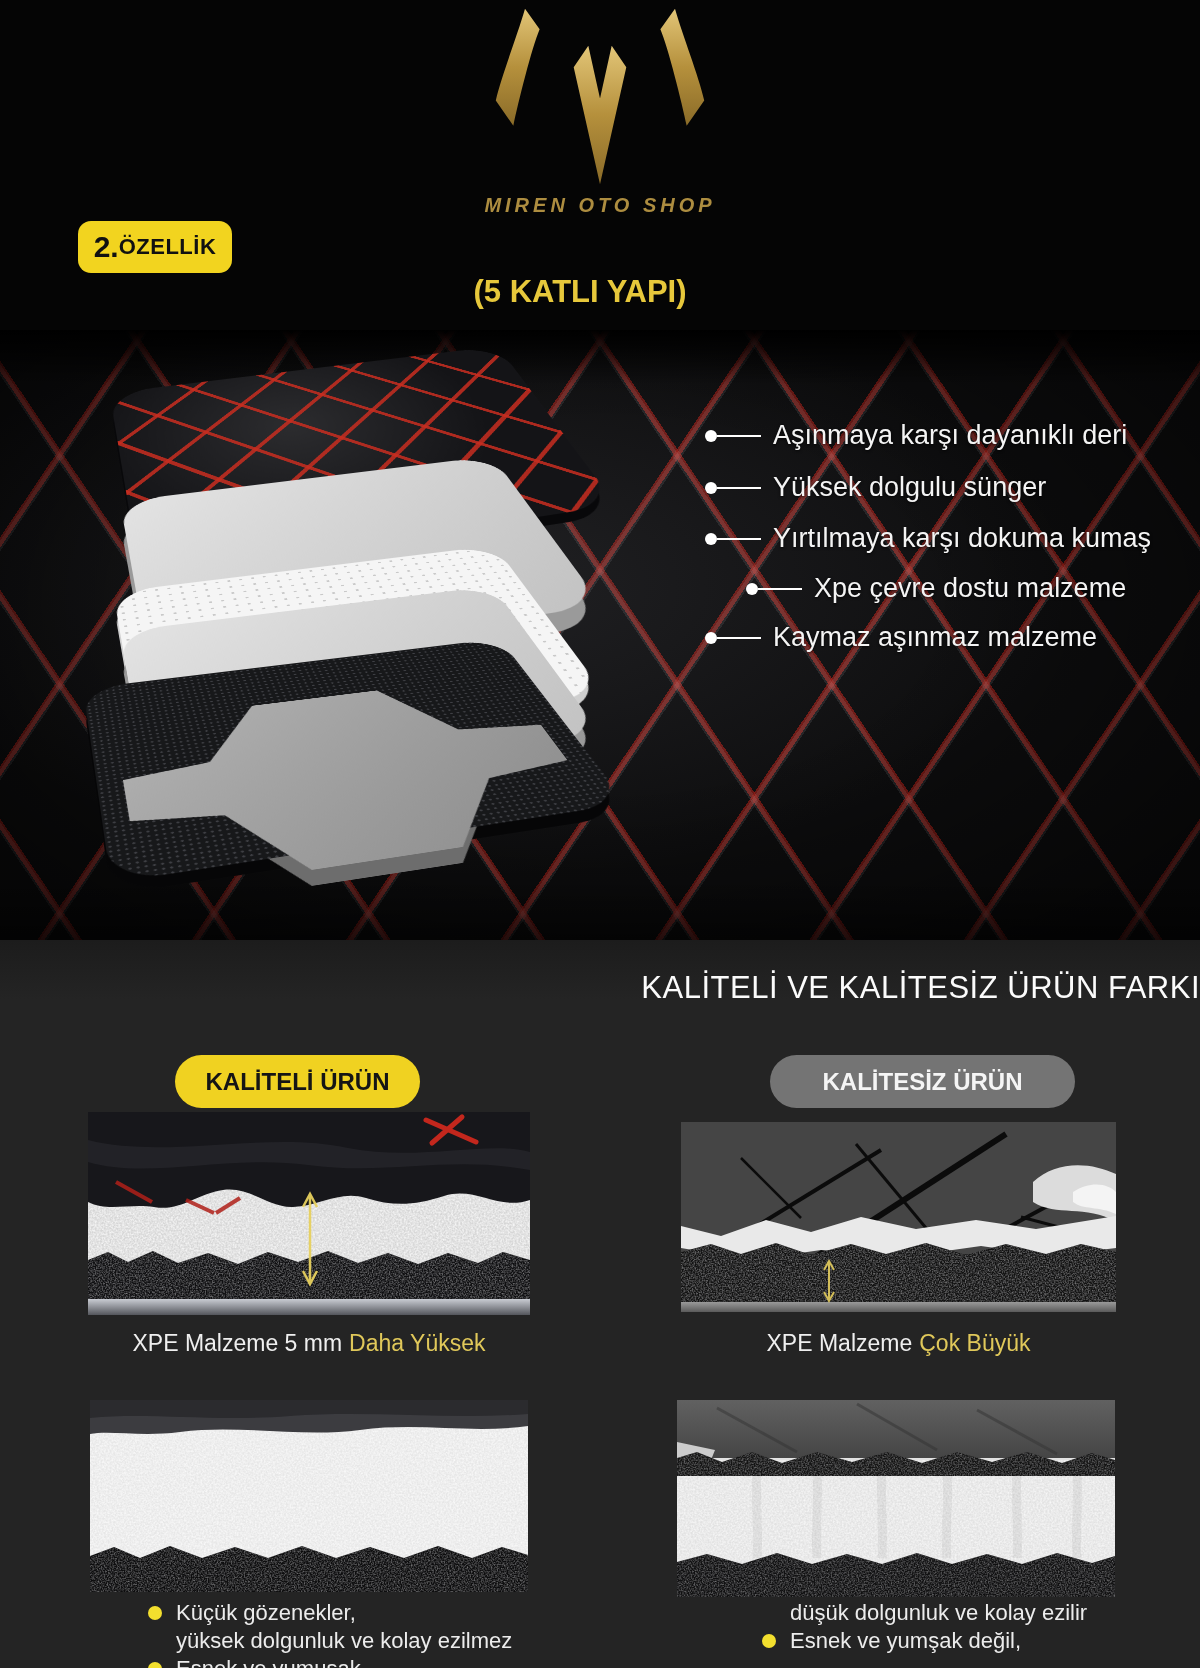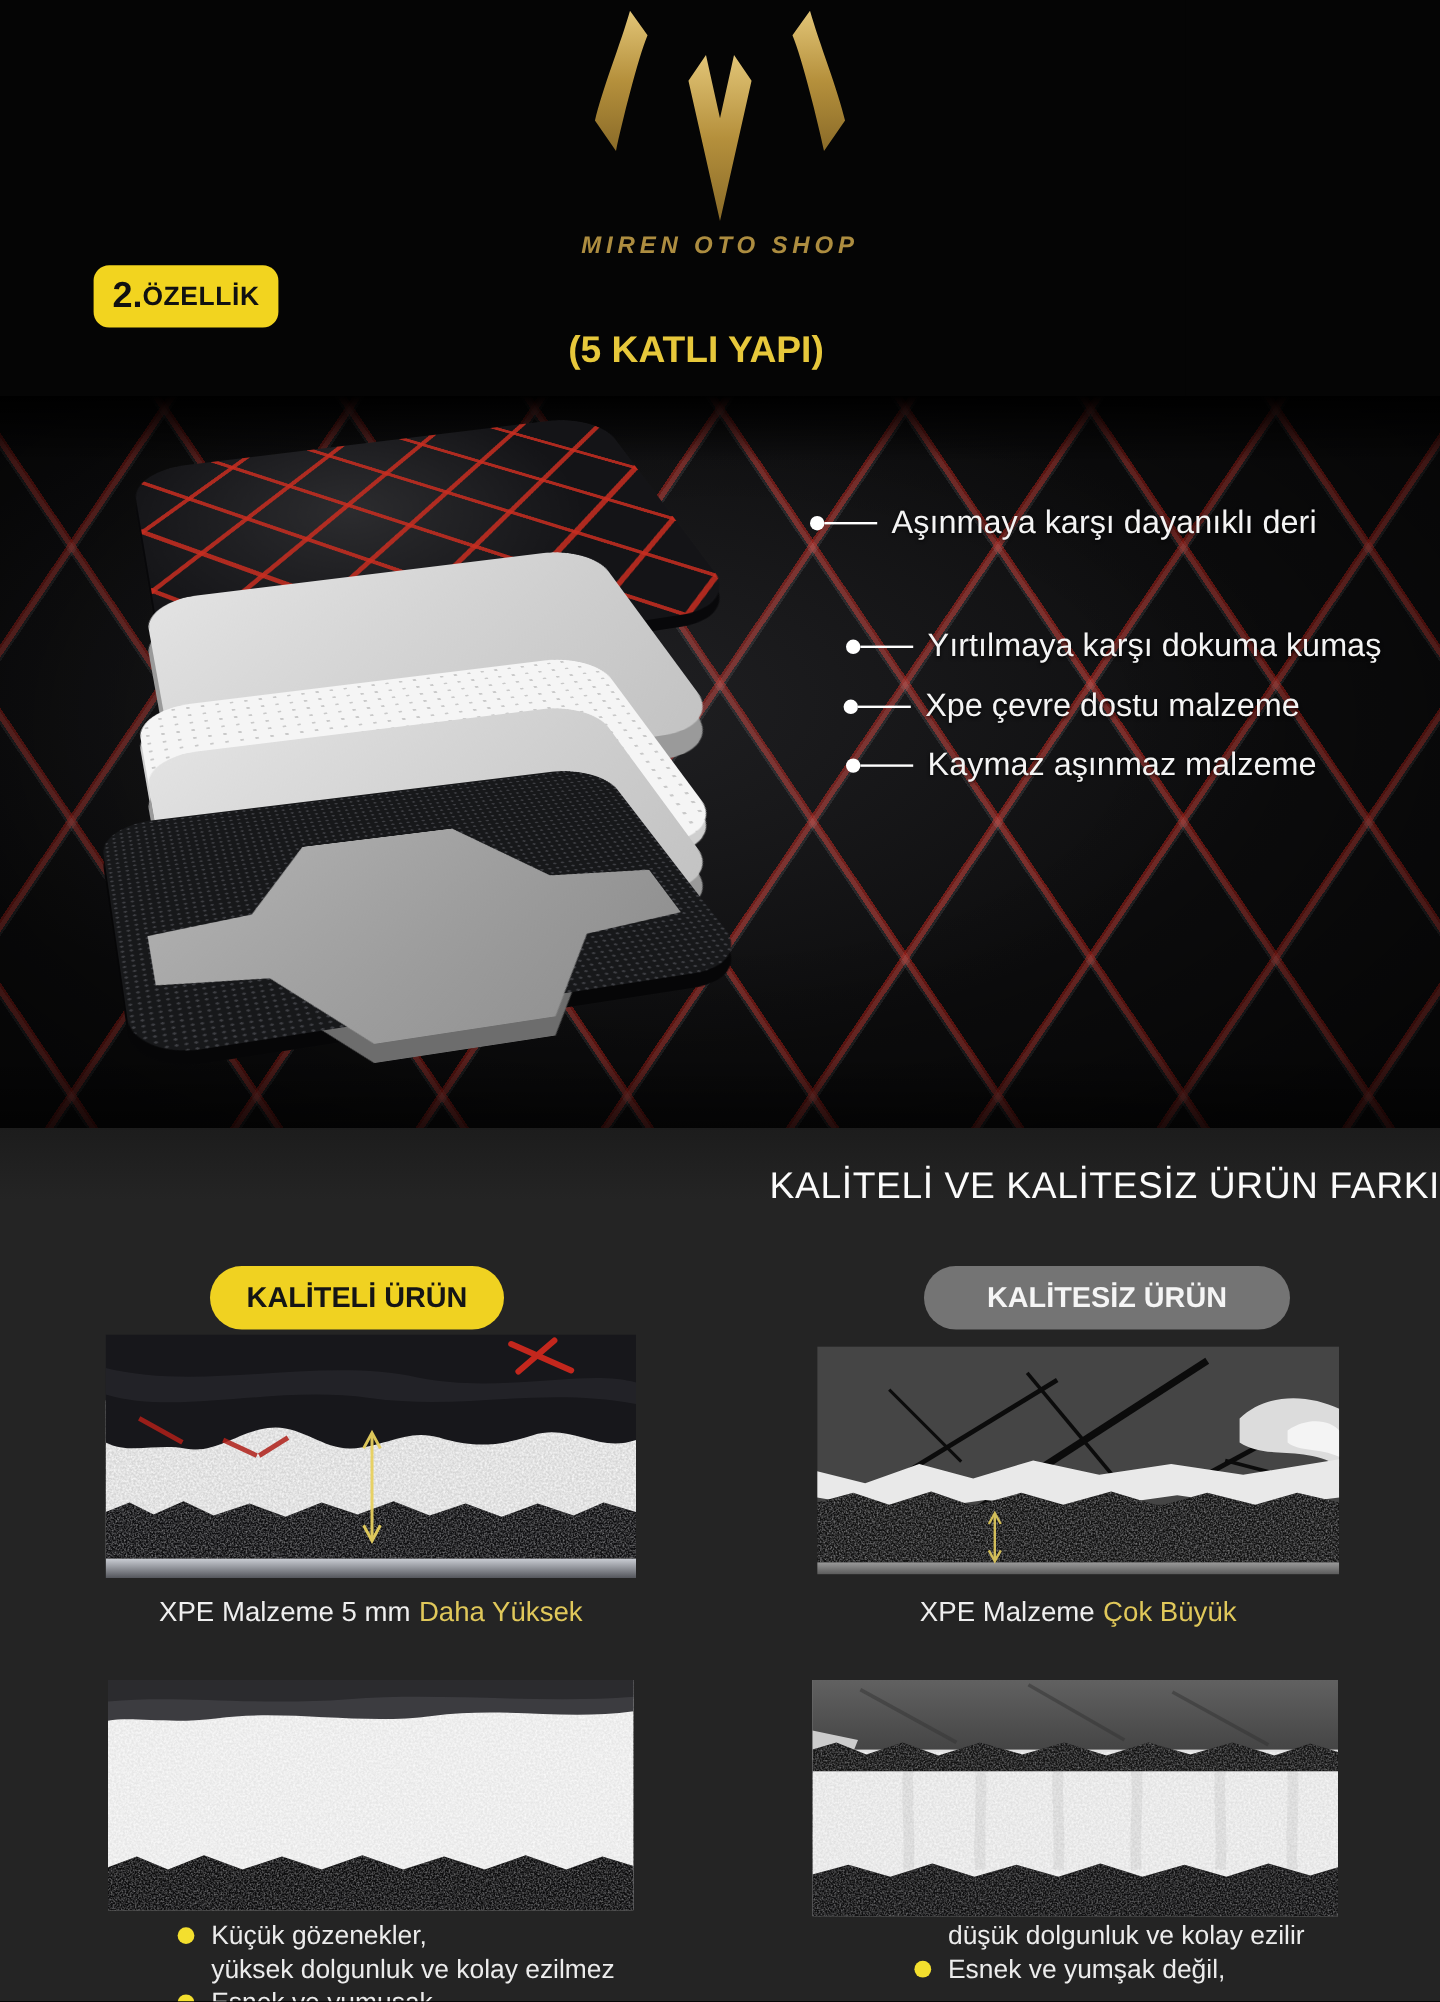--- a/index.html
+++ b/index.html
@@ -166,31 +166,36 @@
       <div class="layer l-mesh">
           <div class="edge"></div>
           <div class="face"></div>
         </div>
       <div class="layer l-base">
           <div class="edge"></div>
           <div class="face"></div>
         </div>
     </div>
 
-    <div class="callout" style="left:675px;top:90px">
+    <div class="callout" style="left:705px;top:90px">
       <span class="dot"></span>
         <span class="line"></span>
       <span class="label">Aşınmaya  karşı dayanıklı deri</span>
     </div>
+    <div class="callout" style="left:705px;top:142px">
+      <span class="dot"></span>
+        <span class="line"></span>
+      <span class="label">Yüksek dolgulu sünger</span>
+    </div>
     <div class="callout" style="left:705px;top:193px">
       <span class="dot"></span>
         <span class="line"></span>
       <span class="label">Yırtılmaya karşı dokuma kumaş</span>
     </div>
-    <div class="callout" style="left:703px;top:243px">
+    <div class="callout" style="left:746px;top:243px">
       <span class="dot"></span>
         <span class="line"></span>
       <span class="label">Xpe çevre dostu malzeme</span>
     </div>
     <div class="callout" style="left:705px;top:292px">
       <span class="dot"></span>
         <span class="line"></span>
       <span class="label">Kaymaz aşınmaz malzeme</span>
     </div>
   </section>

